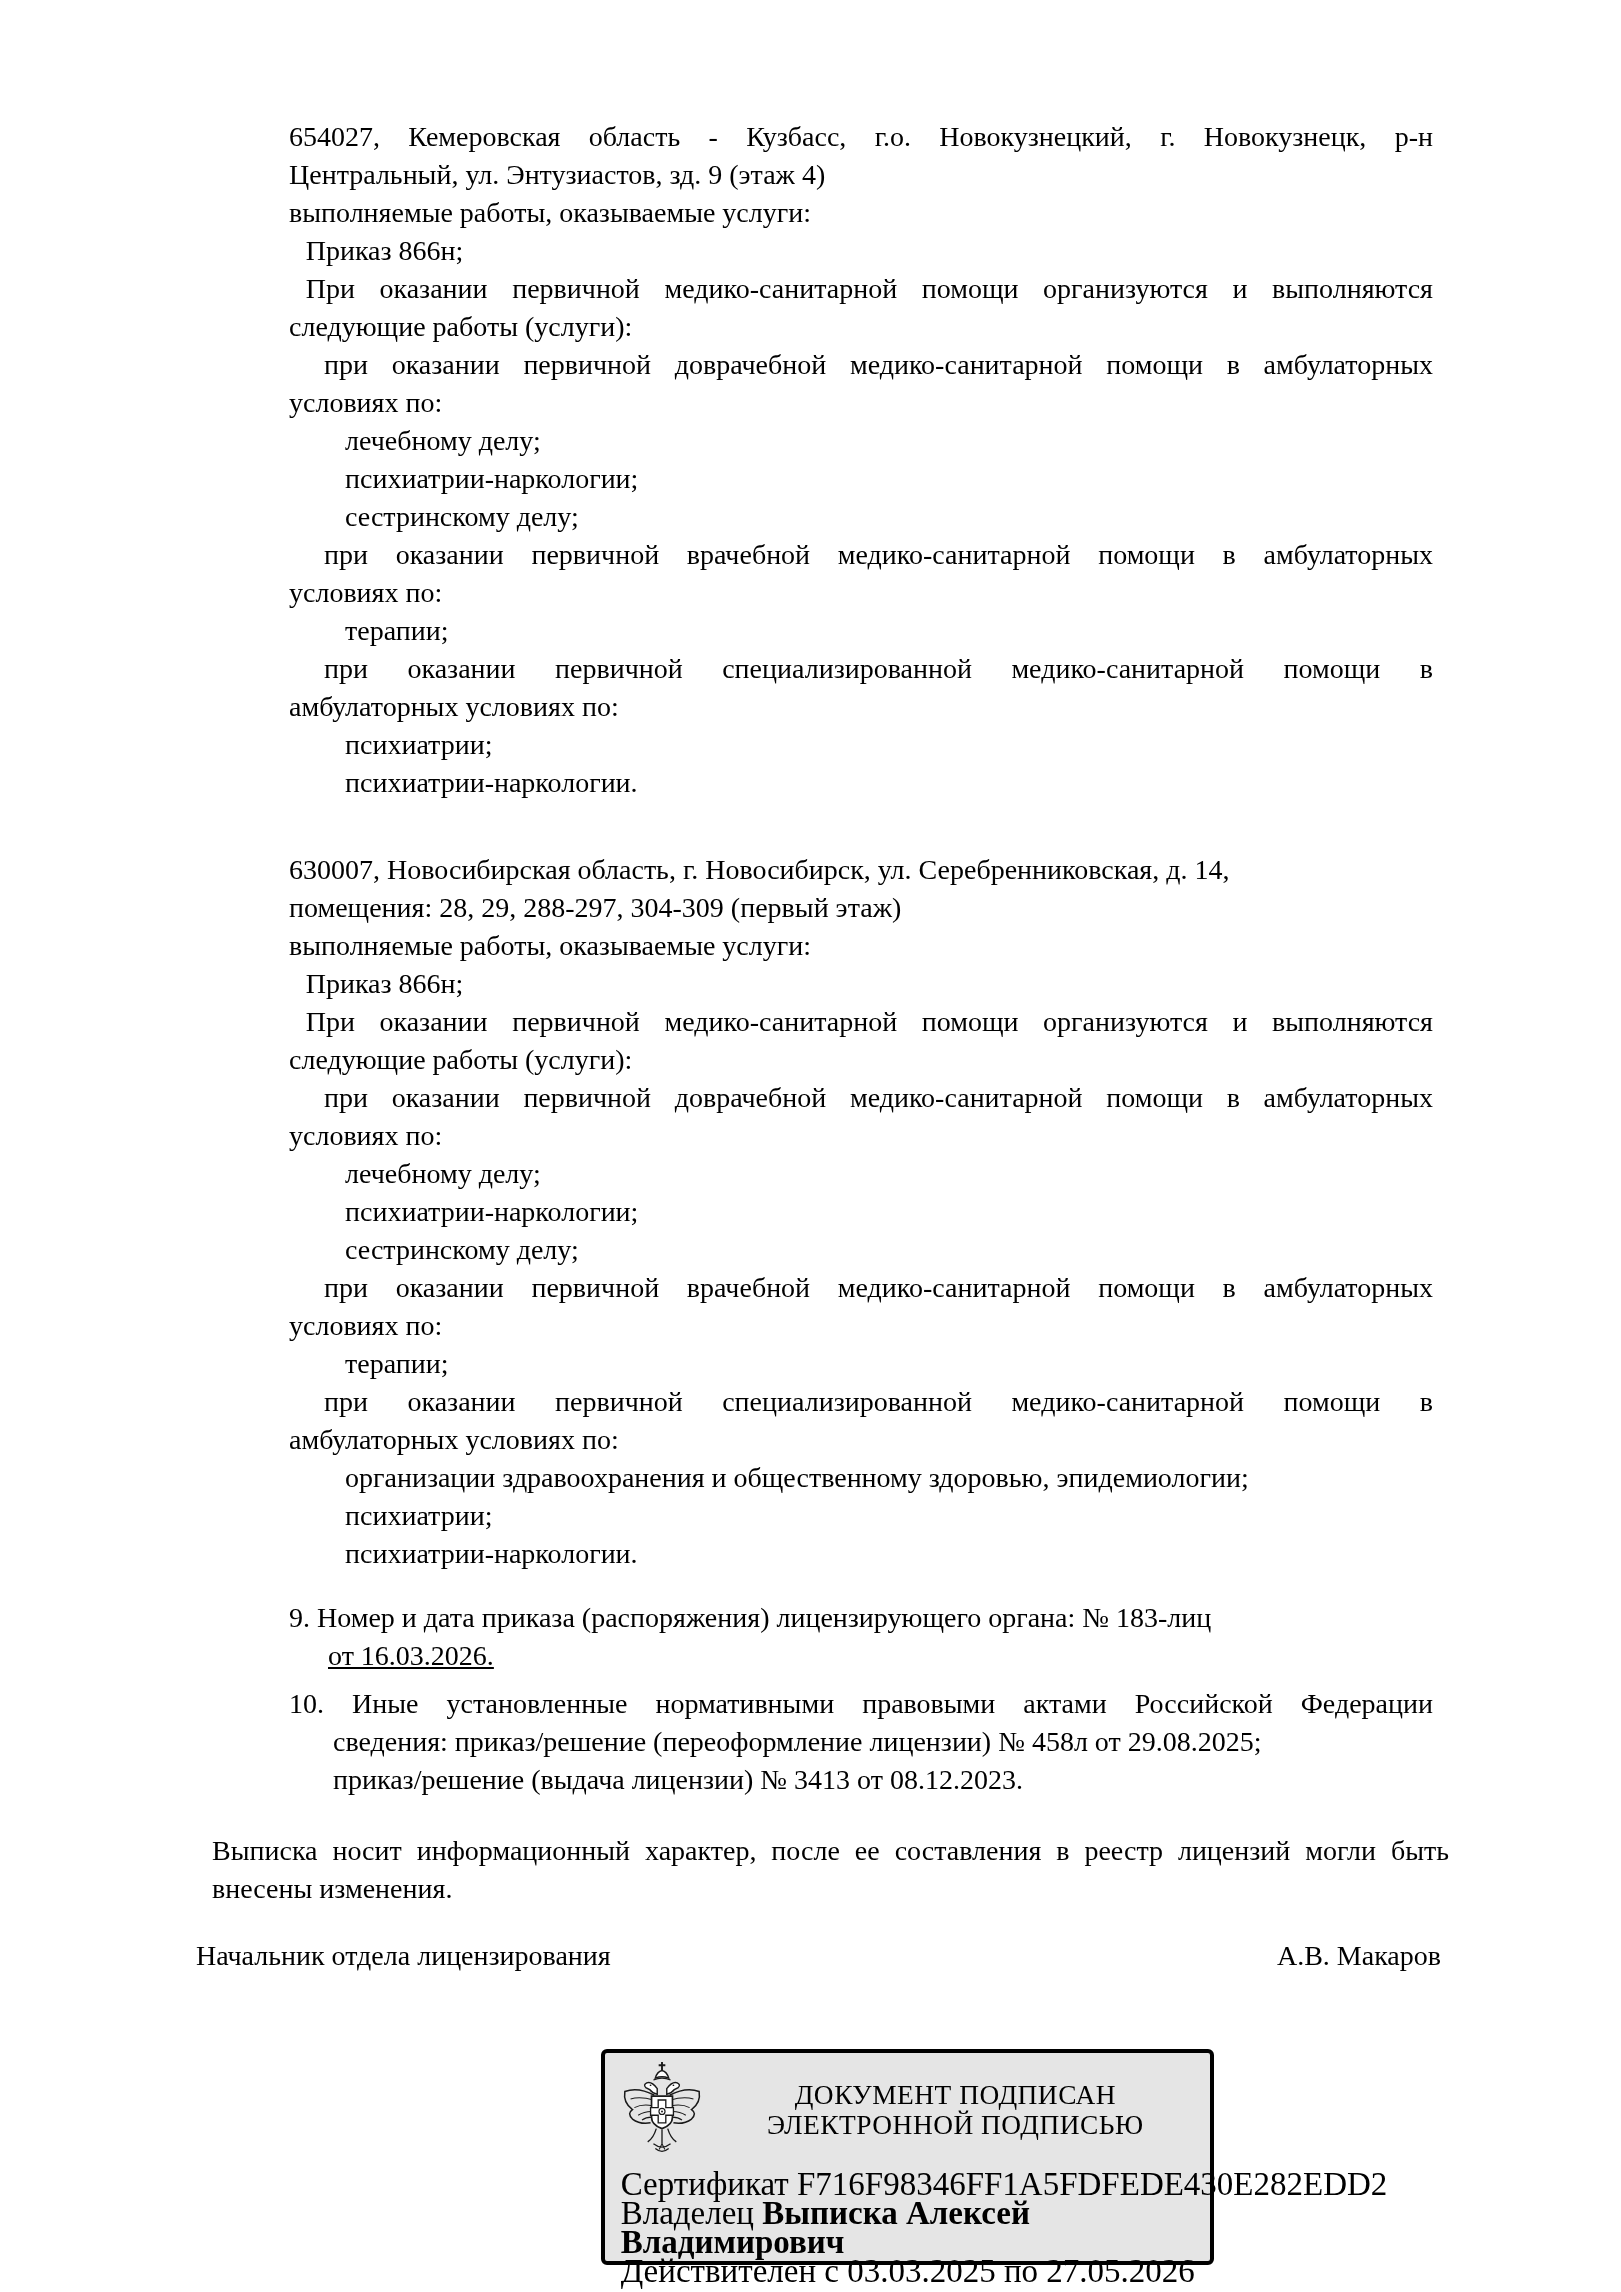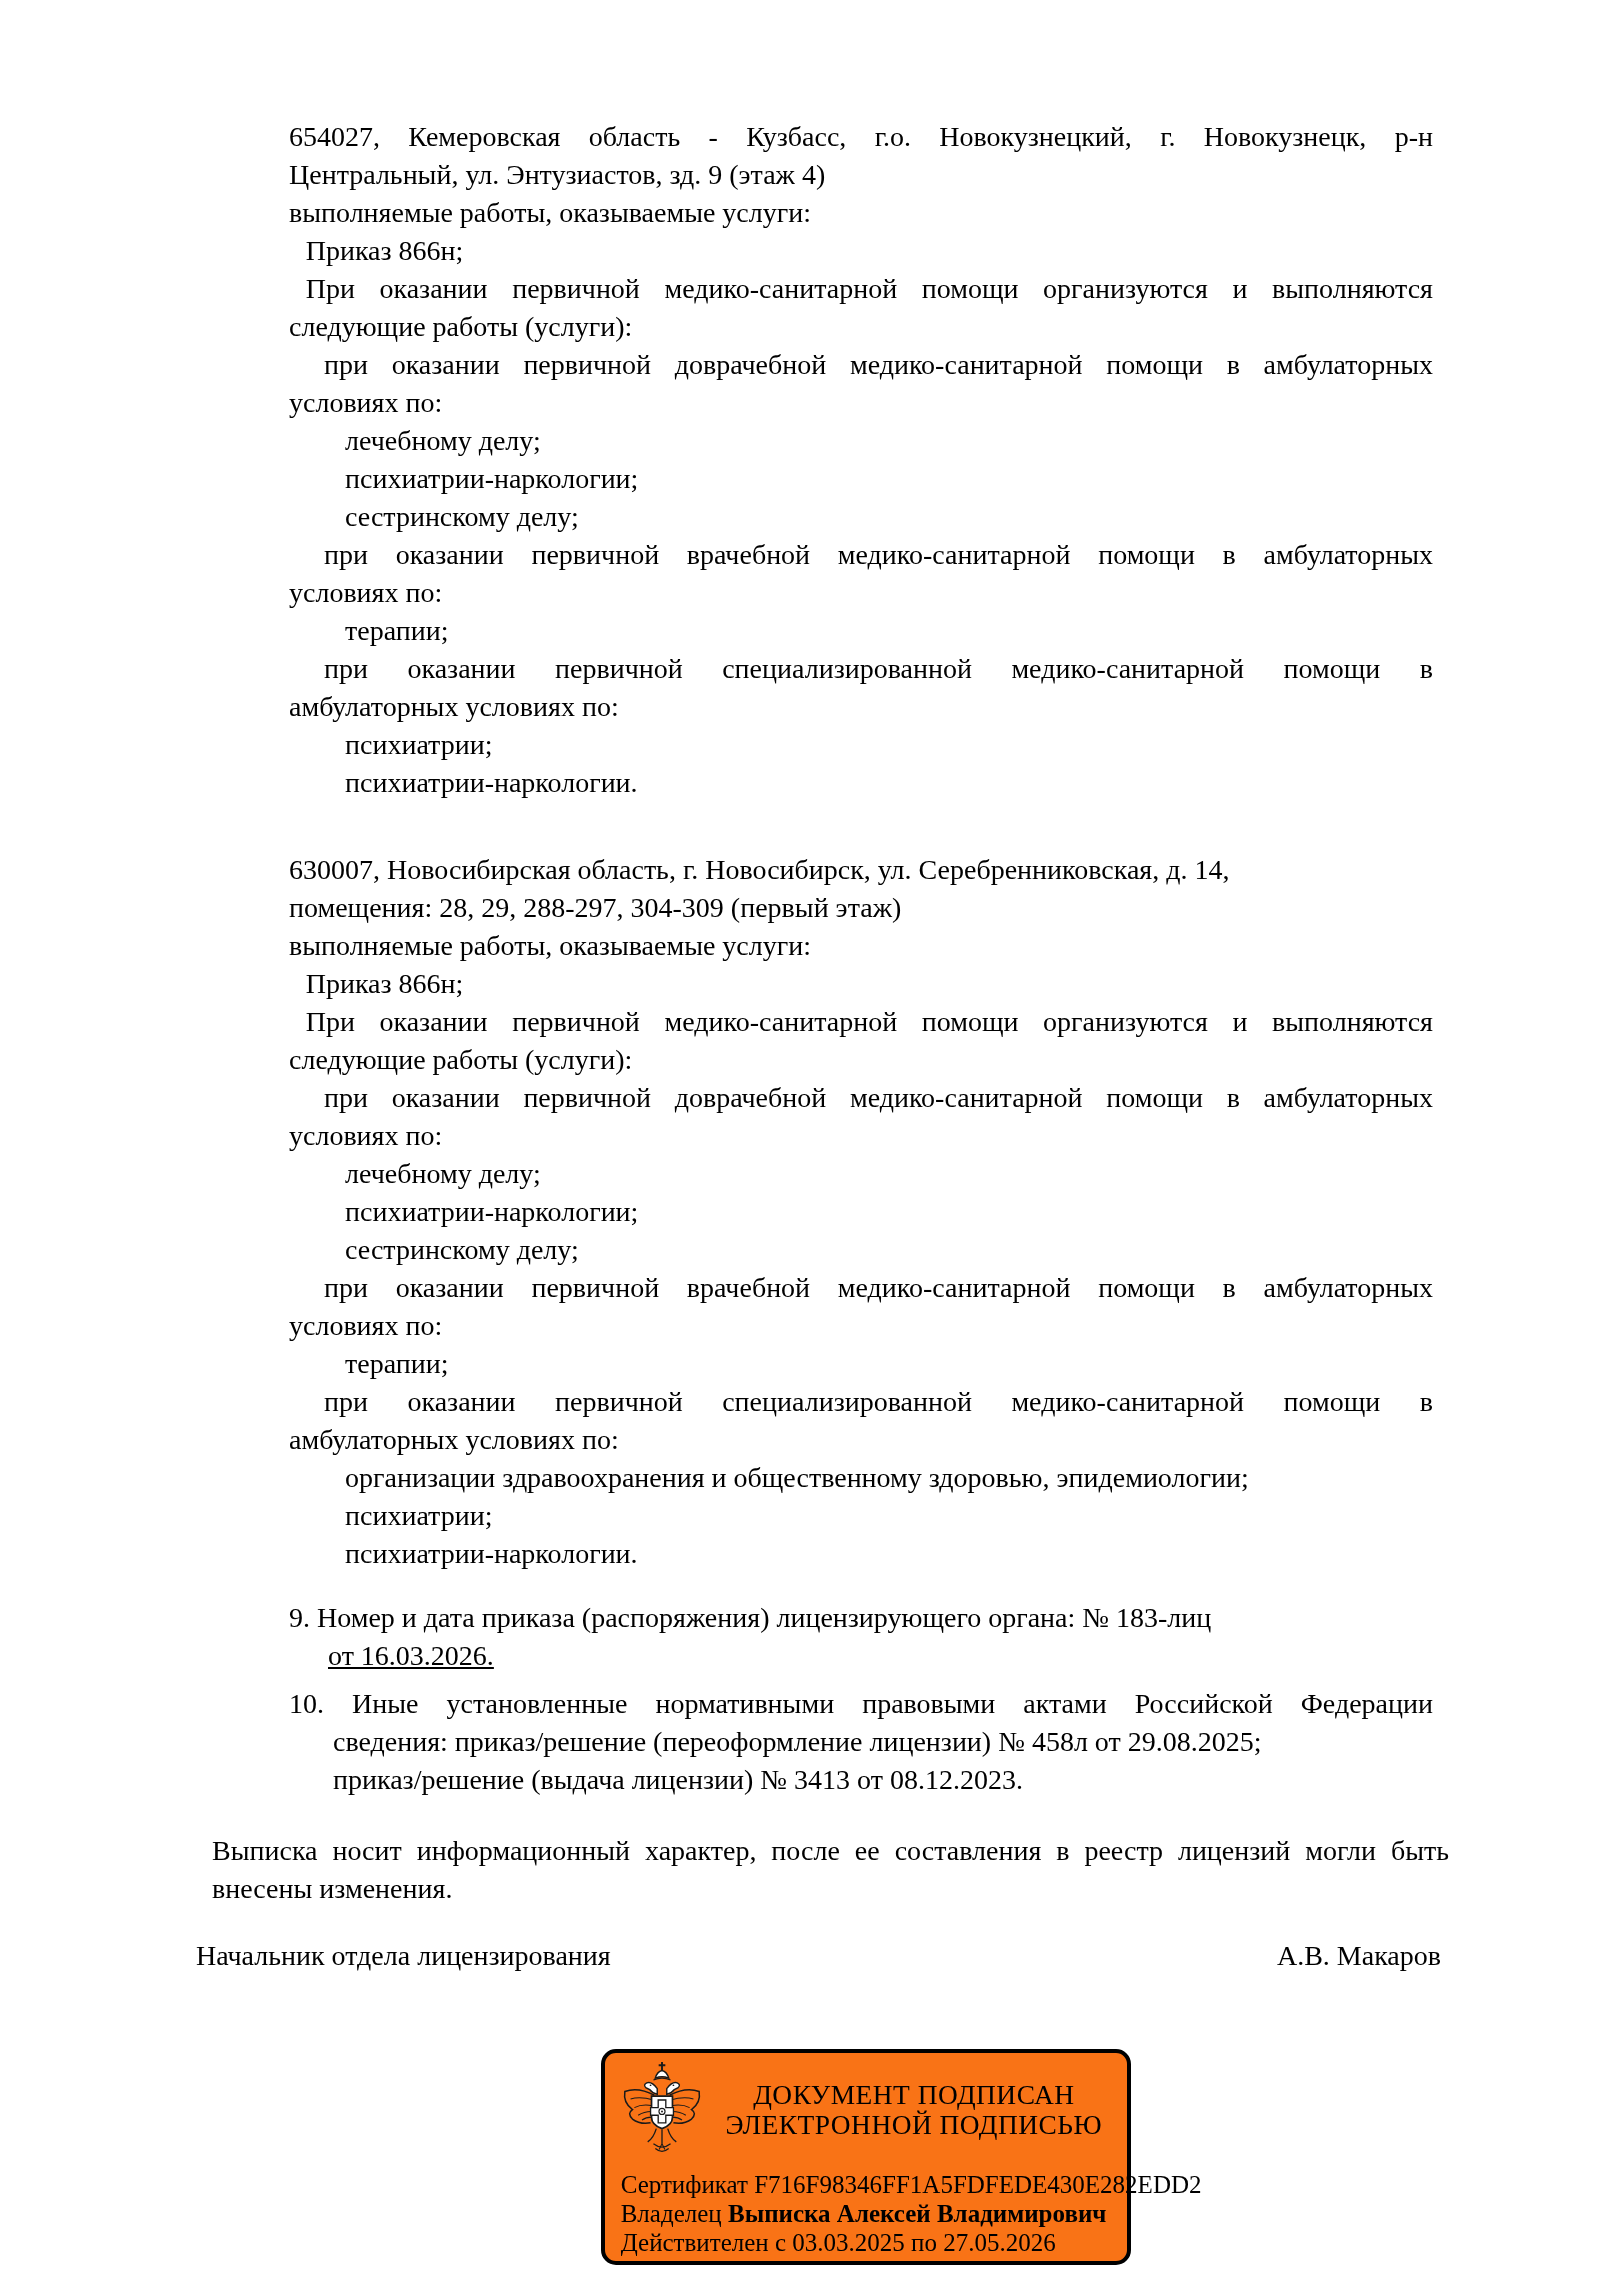--- a/index.html
+++ b/index.html
@@ -26,32 +26,32 @@
   .i3{padding-left:56px;}
   .i4{padding-left:39px;text-decoration:underline;}
   .i5{padding-left:44px;}
   .signature-row{
     margin-top:29px;width:1245px;
     display:flex;justify-content:space-between;align-items:flex-end;
   }
   
   .stamp{
     position:absolute;left:601px;top:2049px;
-    width:530px;height:216px;box-sizing:border-box;
-    border:4.9px solid #000;border-radius:15px;
-    background:#f97316;padding:3.9px 9.8px 0 9.8px;
+    width:613px;height:216px;box-sizing:border-box;
+    border:4.9px solid #000;border-radius:6px;
+    background:#e5e5e5;padding:3.9px 9.8px 0 9.8px;
   }
   .stamp-top{display:flex;align-items:center;height:106px;}
   .stamp-emblem{flex:0 0 auto;width:86px;height:100px;margin-left:3.9px;}
   .stamp-title{
     flex:1;text-align:center;
     font-size:27.4px;line-height:30px;letter-spacing:0.5px;
     padding-left:5.9px;
   }
-  .stamp-info{margin-top:6.9px;font-size:25px;line-height:29px;padding-left:5.9px;}
+  .stamp-info{margin-top:6.9px;font-size:33px;line-height:29px;padding-left:5.9px;}
   .stamp-info b{font-weight:bold;}
 </style>
 </head>
 <body>
 
 <div class="page-content" data-name="license-extract-page">
   <div data-name="document-body">
       <div class="block" data-name="location-1">
         <div class="ln i0 j" data-name="text-line">654027, Кемеровская область - Кузбасс, г.о. Новокузнецкий, г. Новокузнецк, р-н</div>
         <div class="ln i0" data-name="text-line">Центральный, ул. Энтузиастов, зд. 9 (этаж 4)</div>

